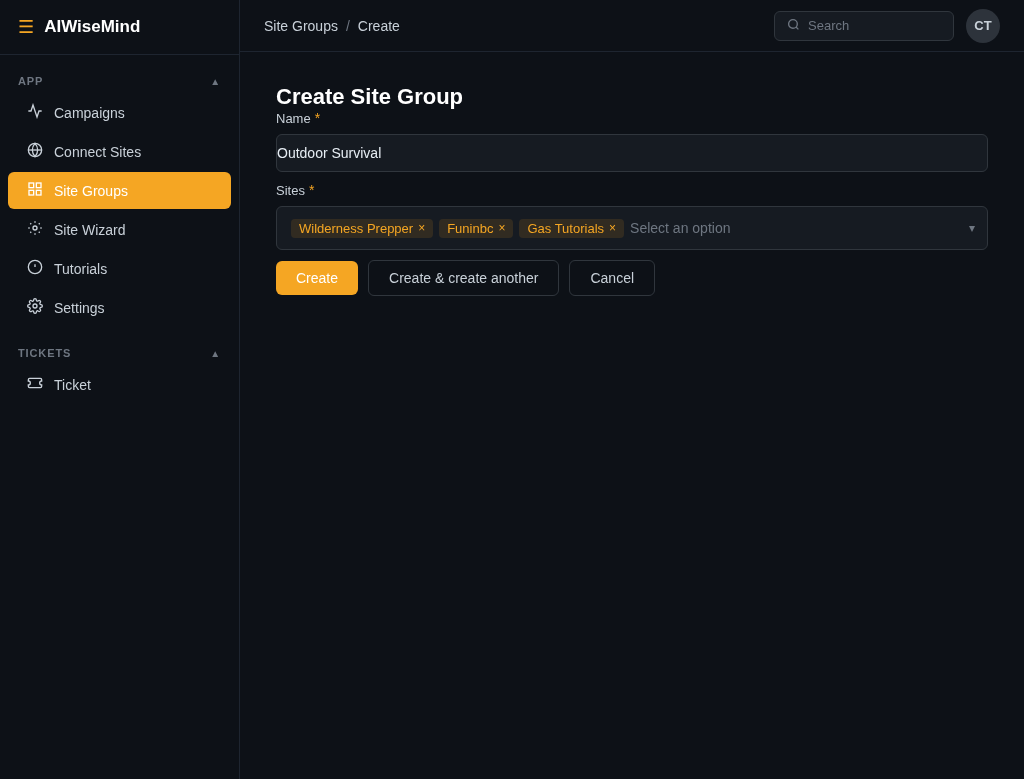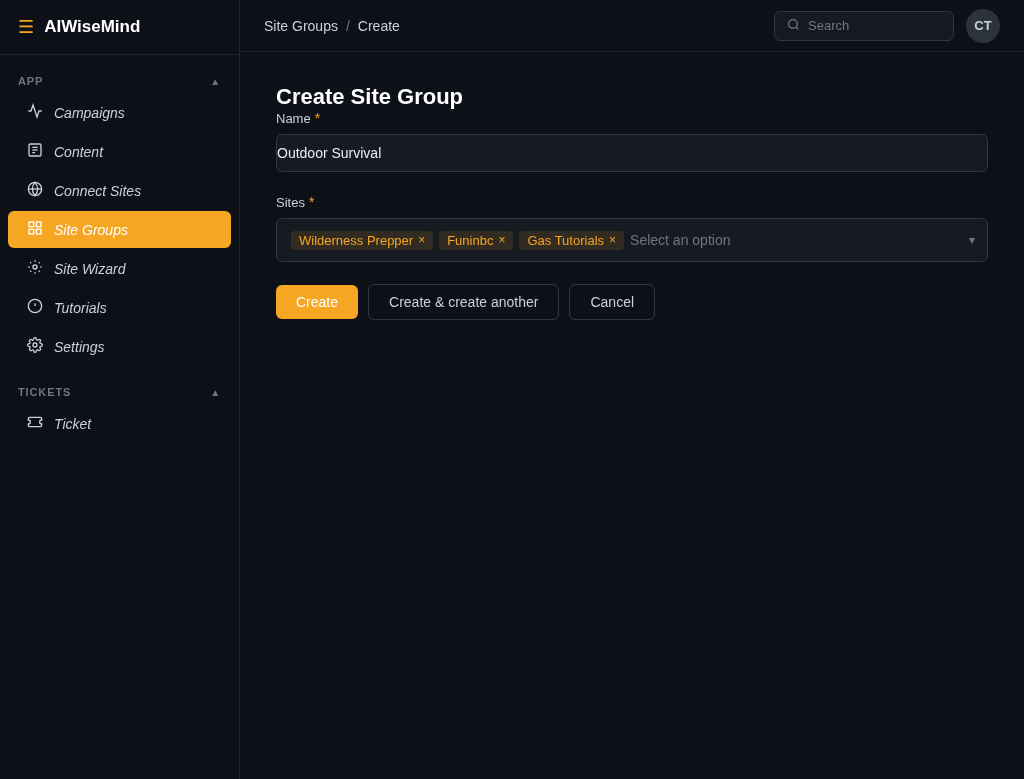--- a/index.html
+++ b/index.html
@@ -63,21 +63,20 @@
     .sidebar-item {
       display: flex;
       align-items: center;
       gap: 10px;
       padding: 9px 18px;
       cursor: pointer;
       border-radius: 6px;
       margin: 1px 8px;
       color: #c9d1d9;
       transition: background 0.15s;
-      font-style: italic;
     }
 
     .sidebar-item.active {
       background: #f5a623;
       color: #fff;
     }
 
     .sidebar-item .icon {
       font-size: 15px;
       width: 18px;
@@ -181,21 +180,21 @@
       overflow-y: auto;
     }
 
     #page-title {
       font-size: 22px;
       font-weight: 700;
       color: #fff;
     }
 
     .form-group {
-      margin-bottom: 22px;
+      margin-bottom: 10px;
     }
 
     .form-label {
       display: flex;
       align-items: center;
       gap: 4px;
       font-size: 13px;
       color: #c9d1d9;
       margin-bottom: 8px;
       font-weight: 500;
@@ -318,31 +317,20 @@
     <span class="chevron">▲</span>
   </div>
 
   <div class="sidebar-item">
     <span class="icon">
       <svg width="16" height="16" viewBox="0 0 24 24" fill="none" stroke="currentColor" stroke-width="2">
           <path d="M22 12h-4l-3 9L9 3l-3 9H2"></path>
         </svg>
     </span>
     <span class="label">Campaigns</span>
-  </div>
-  <div class="sidebar-item">
-    <span class="icon">
-      <svg width="16" height="16" viewBox="0 0 24 24" fill="none" stroke="currentColor" stroke-width="2">
-          <rect x="3" y="3" width="18" height="18" rx="2"></rect>
-          <line x1="8" y1="8" x2="16" y2="8"></line>
-          <line x1="8" y1="12" x2="16" y2="12"></line>
-          <line x1="8" y1="16" x2="12" y2="16"></line>
-        </svg>
-    </span>
-    <span class="label">Content</span>
   </div>
   <div class="sidebar-item">
     <span class="icon">
       <svg width="16" height="16" viewBox="0 0 24 24" fill="none" stroke="currentColor" stroke-width="2">
           <circle cx="12" cy="12" r="10"></circle>
           <line x1="2" y1="12" x2="22" y2="12"></line>
           <path d="M12 2a15.3 15.3 0 0 1 4 10 15.3 15.3 0 0 1-4 10 15.3 15.3 0 0 1-4-10 15.3 15.3 0 0 1 4-10z"></path>
         </svg>
     </span>
     <span class="label">Connect Sites</span>

